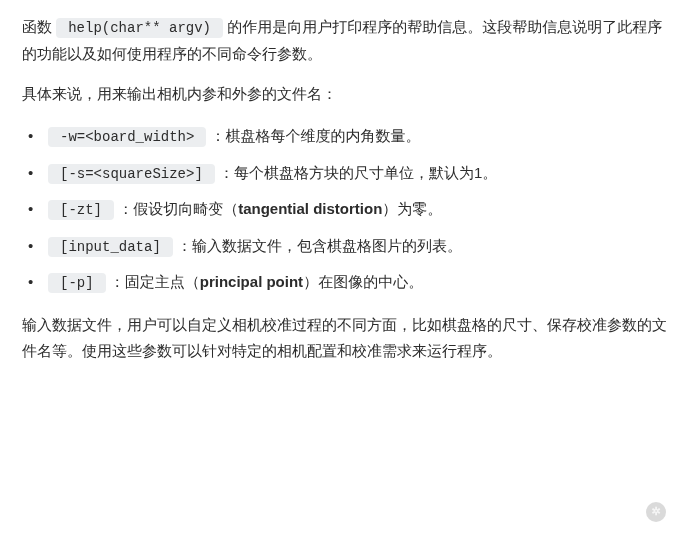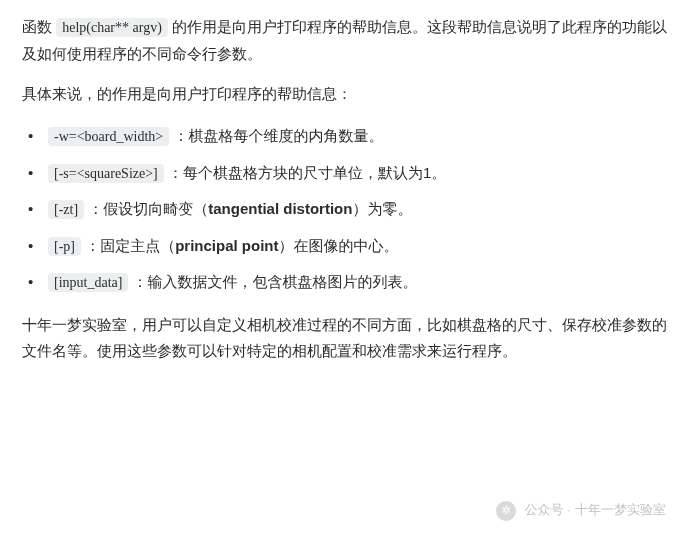--- a/index.html
+++ b/index.html
@@ -10,23 +10,23 @@
     font-family: -apple-system, BlinkMacSystemFont, "Segoe UI", "PingFang SC", "Microsoft YaHei", sans-serif;
     font-size: 15px;
     line-height: 1.75;
     color: #2c2c2c;
     padding: 14px 22px 14px 22px;
     position: relative;
     overflow: hidden;
   }
   p { margin-bottom: 14px; }
   code {
-    font-family: Liberation Serif, serif;
+    font-family: Liberation Mono, monospace;
     background: #eceef0;
-    padding: 2px 6px;
+    padding: 2px 12px;
     border-radius: 4px;
     font-size: 14px;
     color: #2c2c2c;
   }
   ul {
     list-style: none;
     margin: 16px 0 16px 0;
   }
   li {
     position: relative;
@@ -66,28 +66,27 @@
     font-weight: 700;
   }
 </style>
 </head>
 <body>
 
 <p>
   <span>函数 </span><code>help(char** argv)</code><span> 的作用是向用户打印程序的帮助信息。这段帮助信息说明了此程序的功能以及如何使用程序的不同命令行参数。</span>
 </p>
 
-<p>具体来说，的作用是向用户打印程序的帮助信息：</p>
+<p>具体来说，用来输出相机内参和外参的文件名：</p>
 
 <ul id="params-list">
     <li><code>-w=&lt;board_width&gt;</code> <span>：棋盘格每个维度的内角数量。</span></li>
     <li><code>[-s=&lt;squareSize&gt;]</code> <span>：每个棋盘格方块的尺寸单位，默认为1。</span></li>
     <li><code>[-zt]</code> <span>：假设切向畸变（</span><strong>tangential distortion</strong><span>）为零。</span></li>
+    <li><code>[input_data]</code> <span>：输入数据文件，包含棋盘格图片的列表。</span></li>
     <li><code>[-p]</code> <span>：固定主点（</span><strong>principal point</strong><span>）在图像的中心。</span></li>
-    <li><code>[input_data]</code> <span>：输入数据文件，包含棋盘格图片的列表。</span></li>
   </ul>
 
-<p>十年一梦实验室，用户可以自定义相机校准过程的不同方面，比如棋盘格的尺寸、保存校准参数的文件名等。使用这些参数可以针对特定的相机配置和校准需求来运行程序。</p>
+<p>输入数据文件，用户可以自定义相机校准过程的不同方面，比如棋盘格的尺寸、保存校准参数的文件名等。使用这些参数可以针对特定的相机配置和校准需求来运行程序。</p>
 
 <div class="watermark">
   <span class="logo">✲</span>
-  <span>公众号 · 十年一梦实验室</span>
 </div>
 
 </body></html>

